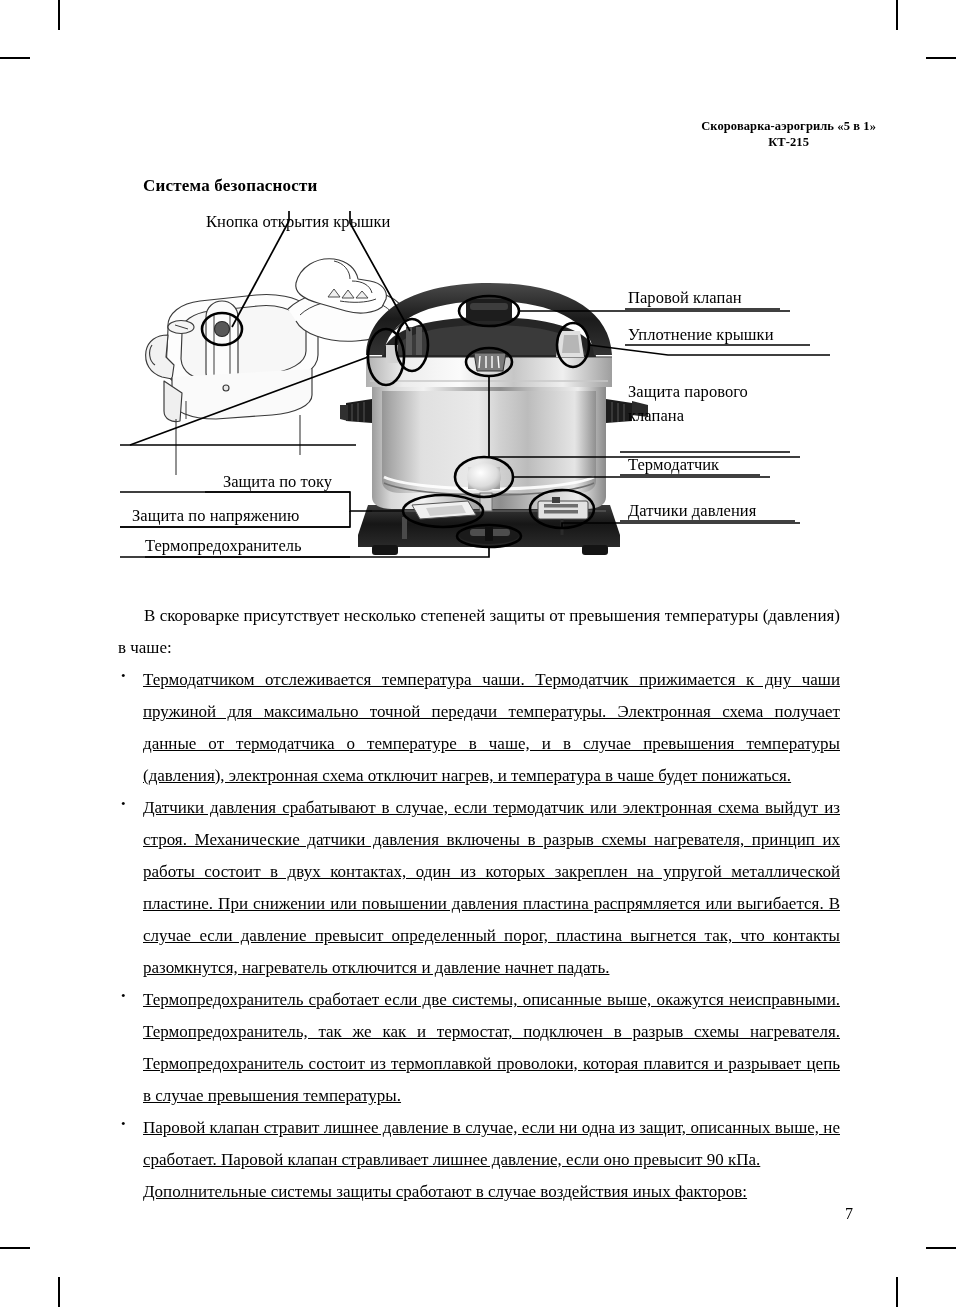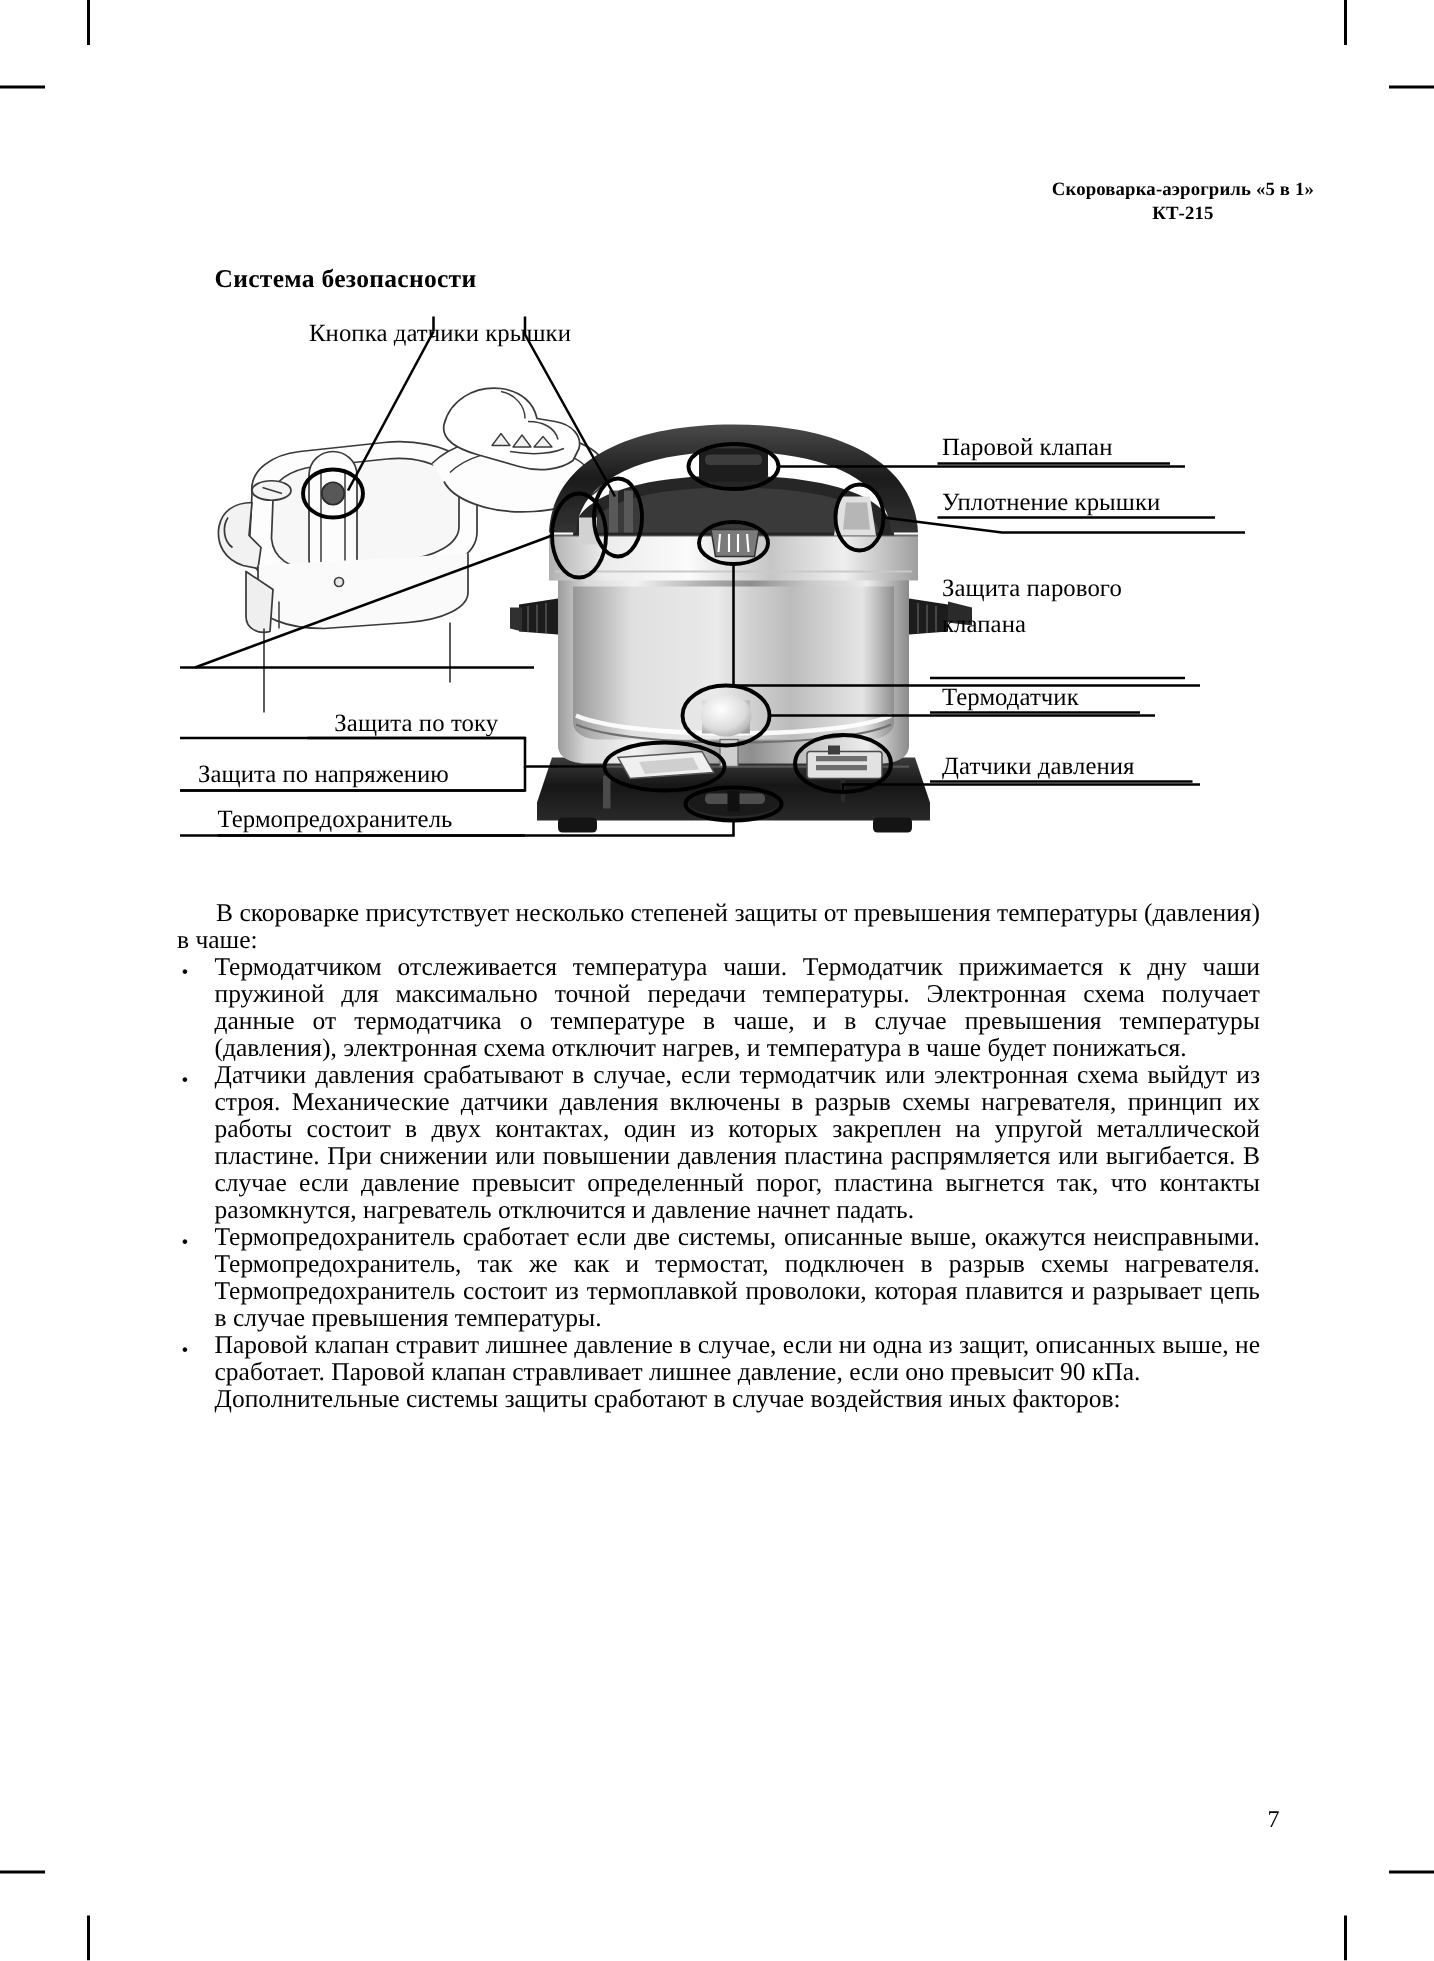--- a/index.html
+++ b/index.html
@@ -66,38 +66,39 @@
   }
   .fig-label.multi { white-space: normal; }
 
   
   .body-copy {
     position: absolute;
     left: 118px;
     top: 600px;
     width: 722px;
     font-size: 17px;
-    line-height: 18px;
+    line-height: 32px;
     text-align: justify;
   }
   .lead {
     margin: 0 0 0 0;
     text-indent: 26px;
     text-align: justify;
   }
   ul.safety-list {
     list-style: none;
     margin: 0;
     padding: 0;
   }
   ul.safety-list > li {
     position: relative;
     padding-left: 25px;
     margin: 0;
     text-align: justify;
+    text-decoration: underline;
   }
   ul.safety-list > li.bulleted::before {
     content: "\2022";
     position: absolute;
     left: 3px;
     top: -1px;
     font-size: 13px;
     line-height: 25.4px;
   }
   ul.safety-list > li.nobullet { padding-left: 25px; }
@@ -356,21 +357,21 @@
       <path d="M625 140 L 810 140"></path>
       <path d="M620 270 L 760 270"></path>
       <path d="M620 316 L 795 316"></path>
       <path d="M120 240 L 356 240"></path>
       <path d="M205 287 L 350 287"></path>
       <path d="M120 322 L 350 322"></path>
       <path d="M145 352 L 350 352"></path>
     </g>
   </svg>
 
-  <div class="fig-label" style="left:206px; top:6px;">Кнопка датчики крышки</div>
+  <div class="fig-label" style="left:206px; top:6px;">Кнопка открытия крышки</div>
 
   <div class="fig-label" style="left:628px; top:82px;">Паровой клапан</div>
 
   <div class="fig-label" style="left:628px; top:119px;">Уплотнение крышки</div>
 
   <div class="fig-label multi" style="left:628px; top:175px; width:178px; line-height:24px;">Защита парового клапана</div>
 
   <div class="fig-label" style="left:628px; top:249px;">Термодатчик</div>
 
   <div class="fig-label" style="left:628px; top:295px;">Датчики давления</div>

